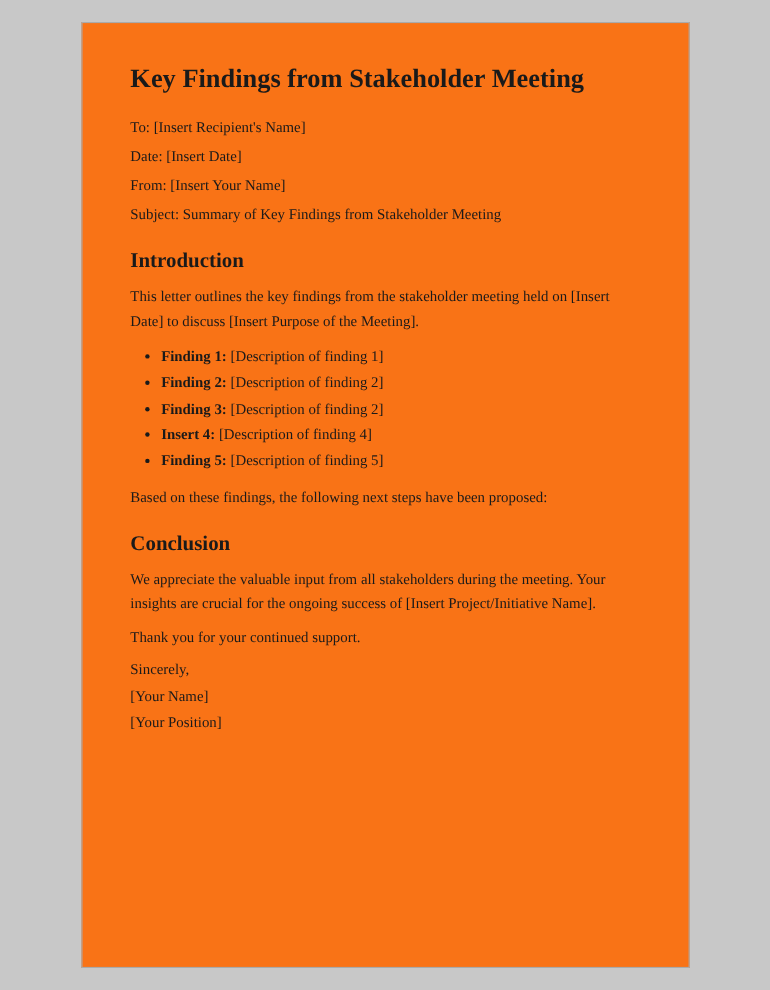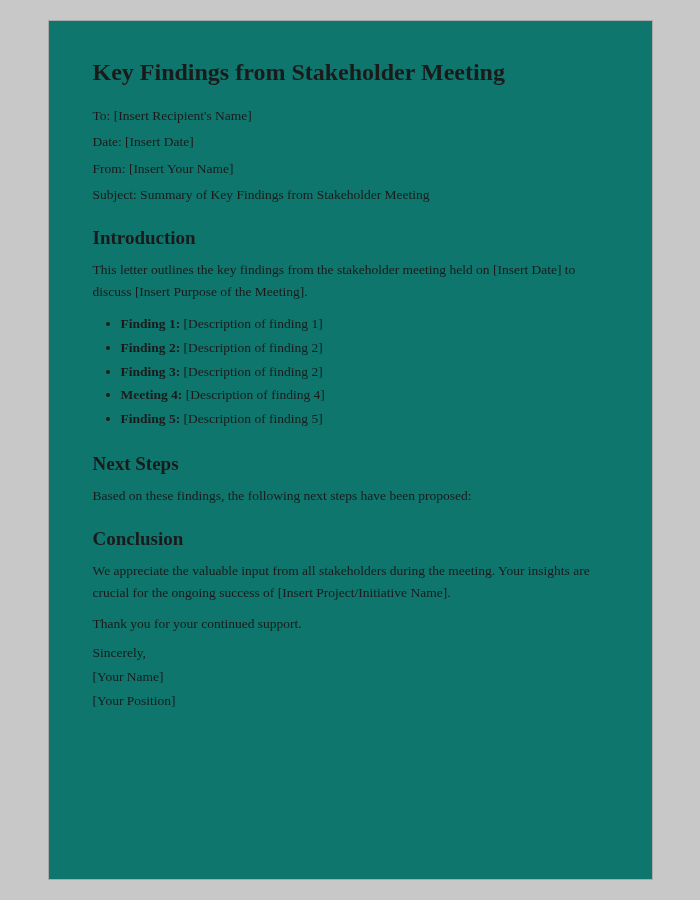--- a/index.html
+++ b/index.html
@@ -12,22 +12,22 @@
       background: #c8c8c8;
       display: flex;
       justify-content: center;
       align-items: flex-start;
       min-height: 900px;
       padding: 20px;
       font-family: 'Times New Roman', Times, serif;
     }
 
     .document {
-      background: #0f766e;
-      width: 605px;
+      background: #f97316;
+      width: 553px;
       min-height: 860px;
       border: 1px solid #aaa;
       padding: 36px 44px 40px 44px;
       color: #1a1a1a;
     }
 
     .doc-title {
       font-size: 24px;
       font-weight: bold;
       margin-bottom: 18px;
@@ -85,25 +85,24 @@
   <p class="meta-line">From: [Insert Your Name]</p>
   <p class="meta-line">Subject: Summary of Key Findings from Stakeholder Meeting</p>
 
   <h2 class="section-heading">Introduction</h2>
   <p class="body-text">This letter outlines the key findings from the stakeholder meeting held on [Insert Date] to discuss [Insert Purpose of the Meeting].</p>
 
   <ul class="findings-list">
     <li><strong>Finding 1:</strong> <span>[Description of finding 1]</span></li>
     <li><strong>Finding 2:</strong> <span>[Description of finding 2]</span></li>
     <li><strong>Finding 3:</strong> <span>[Description of finding 2]</span></li>
-    <li><strong>Meeting 4:</strong> <span>[Description of finding 4]</span></li>
+    <li><strong>Insert 4:</strong> <span>[Description of finding 4]</span></li>
     <li><strong>Finding 5:</strong> <span>[Description of finding 5]</span></li>
   </ul>
 
-  <h2 class="section-heading">Next Steps</h2>
   <p class="body-text">Based on these findings, the following next steps have been proposed:</p>
 
   <h2 class="section-heading">Conclusion</h2>
   <p class="body-text">We appreciate the valuable input from all stakeholders during the meeting. Your insights are crucial for the ongoing success of [Insert Project/Initiative Name].</p>
   <p class="body-text">Thank you for your continued support.</p>
 
   <p class="sign-line">Sincerely,</p>
   <p class="sign-line">[Your Name]</p>
   <p class="sign-line">[Your Position]</p>
 

